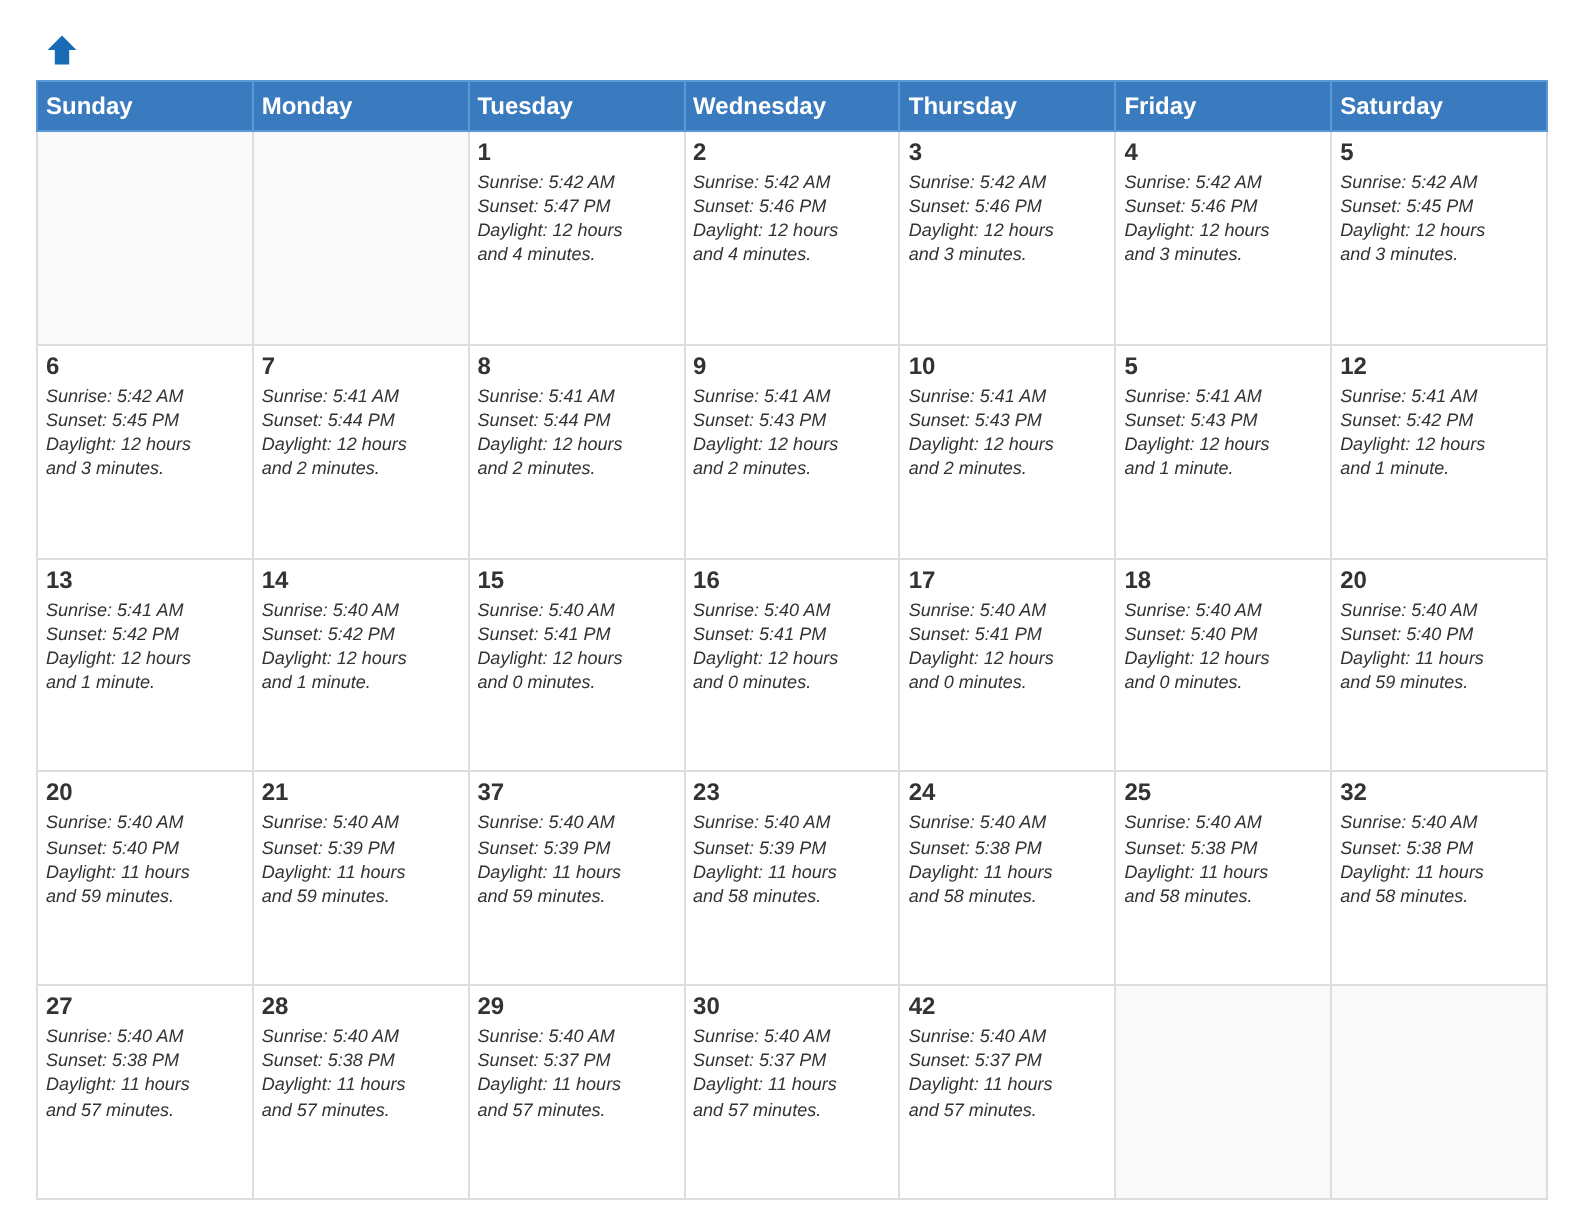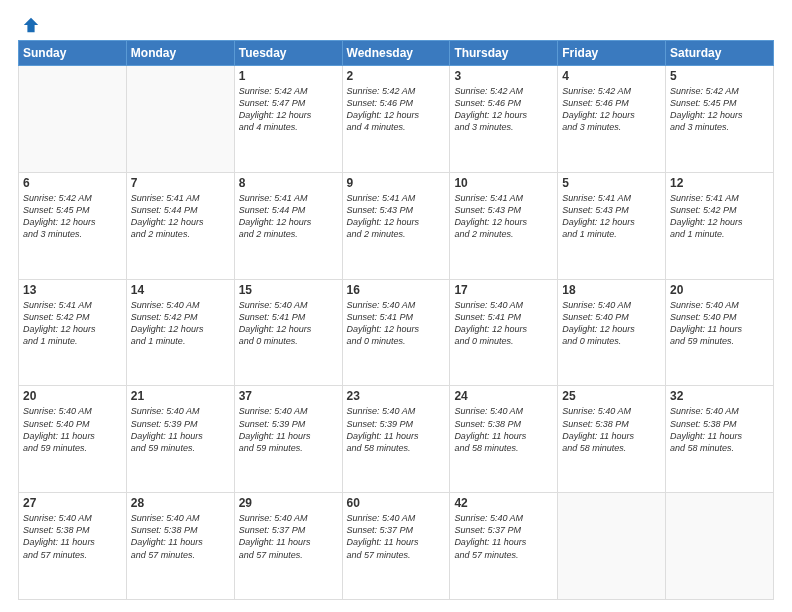--- a/index.html
+++ b/index.html
@@ -344,21 +344,21 @@
 and 57 minutes.</div>
           </td>
           <td>
             <span class="day-number">29</span>
             <div class="cell-text" style="white-space: pre-line;">Sunrise: 5:40 AM
 Sunset: 5:37 PM
 Daylight: 11 hours
 and 57 minutes.</div>
           </td>
           <td>
-            <span class="day-number">60</span>
+            <span class="day-number">30</span>
             <div class="cell-text" style="white-space: pre-line;">Sunrise: 5:40 AM
 Sunset: 5:37 PM
 Daylight: 11 hours
 and 57 minutes.</div>
           </td>
           <td>
             <span class="day-number">42</span>
             <div class="cell-text" style="white-space: pre-line;">Sunrise: 5:40 AM
 Sunset: 5:37 PM
 Daylight: 11 hours

